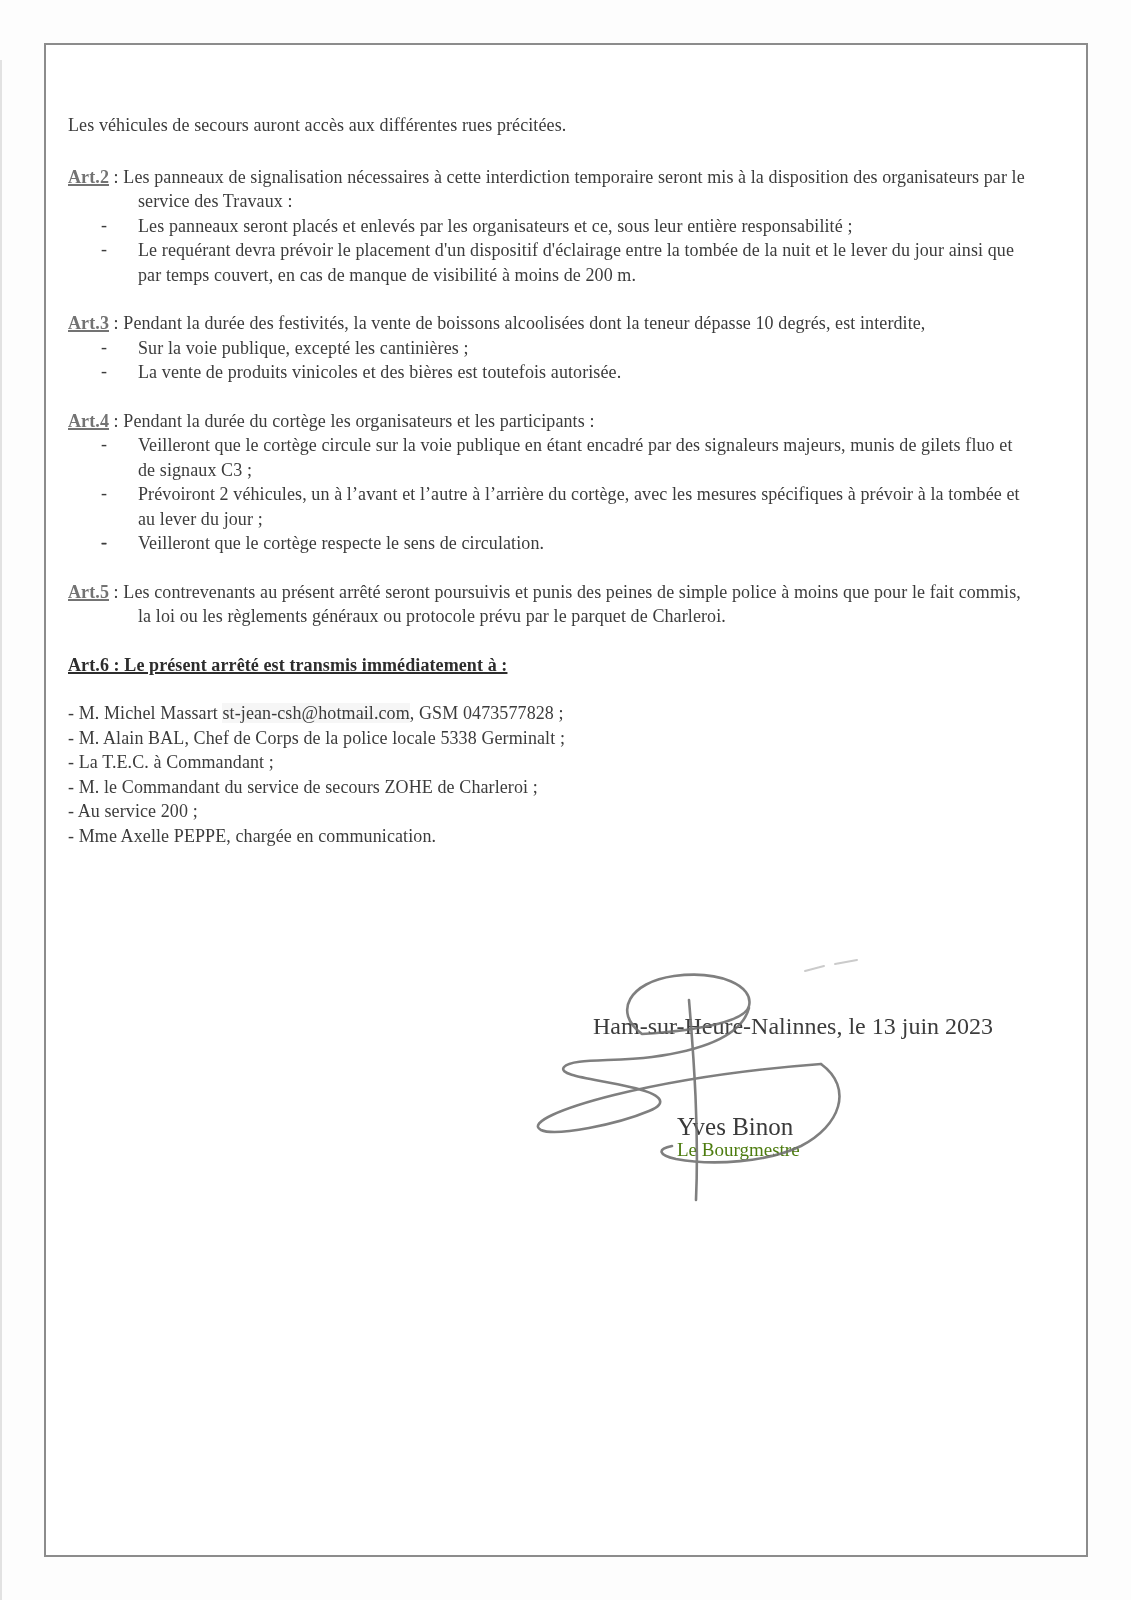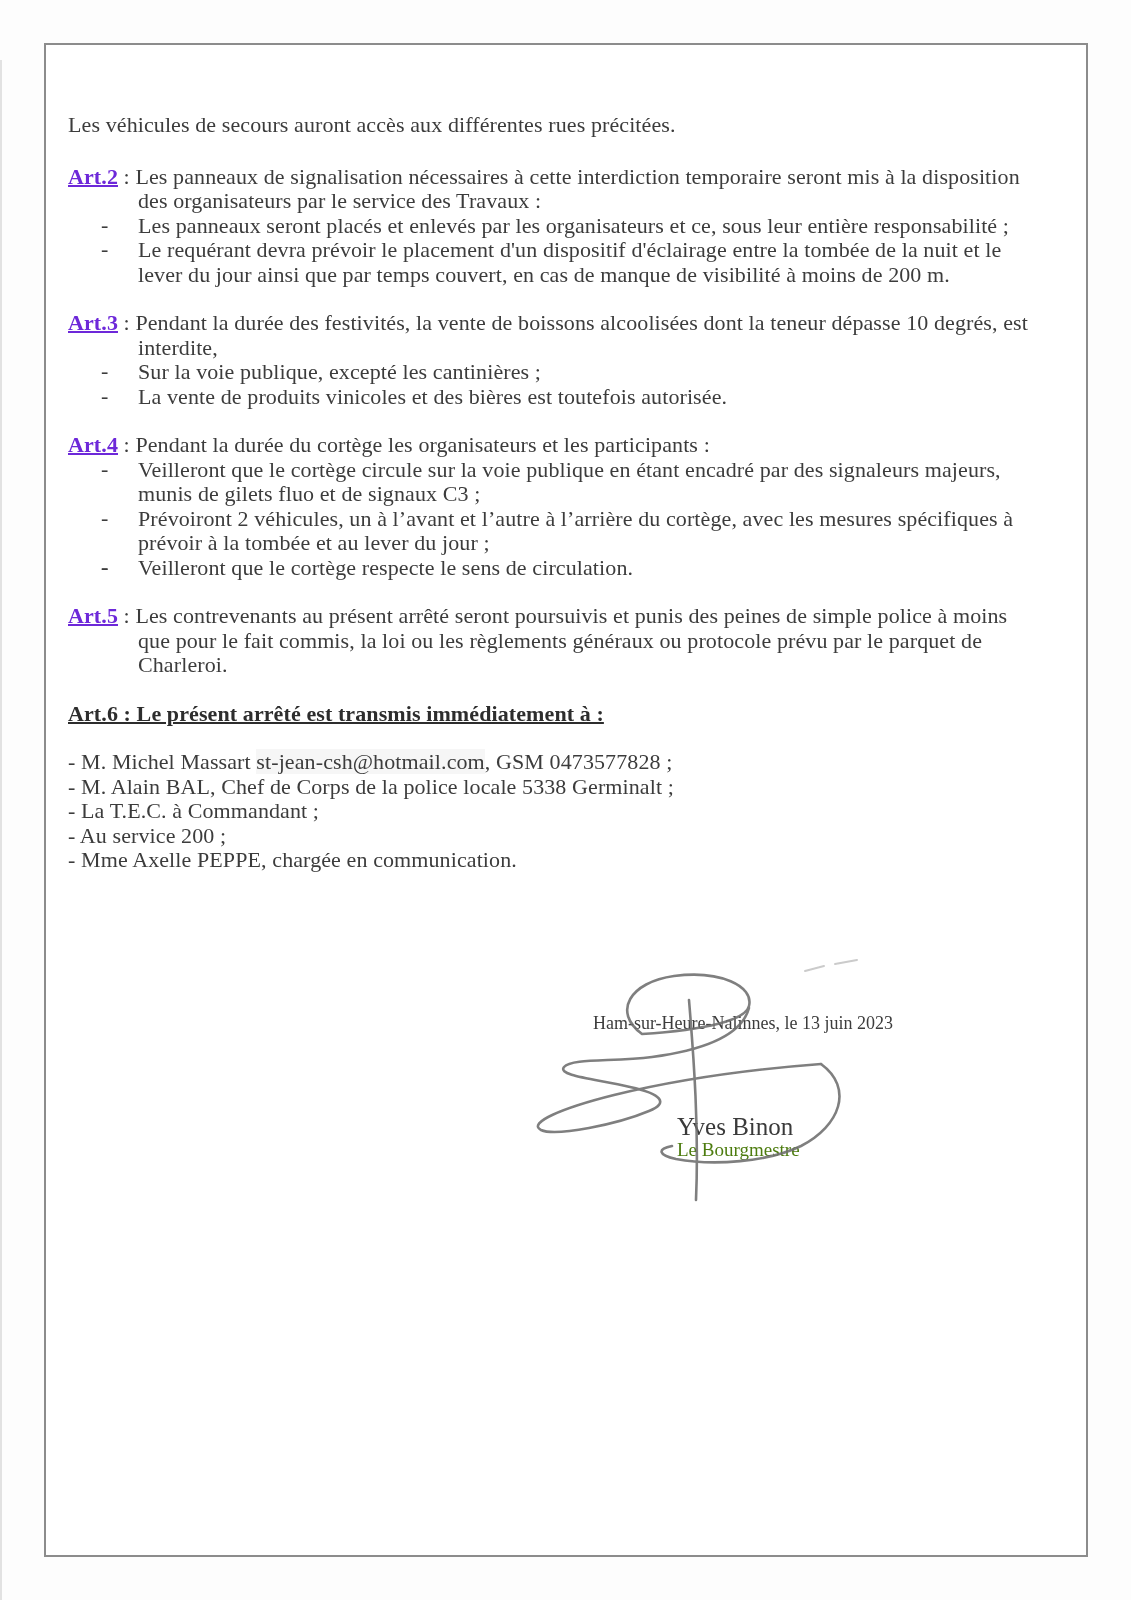--- a/index.html
+++ b/index.html
@@ -7,37 +7,37 @@
   #canvas {
     position:relative; width:1131px; height:1600px; background:#fdfdfd; overflow:hidden;
   }
   .scan-line { position:absolute; left:0; top:60px; width:2px; height:1540px; background:#e2e2e2; }
   .page-border {
     position:absolute; left:44px; top:43px; width:1044px; height:1514px;
     border:2px solid #8c8c8c; background:#ffffff;
   }
   .content {
     position:absolute; left:68px; top:113px; width:962px;
-    color:#3c3c3c; font-size:22px; line-height:24.5px;
+    color:#3c3c3c; font-size:18px; line-height:24.5px;
     letter-spacing:0.1px;
   }
   .intro { margin-bottom:27px; }
   .article { margin-bottom:24px; }
   .article-head { padding-left:70px; text-indent:-70px; }
-  .art-label { font-weight:bold; color:#6d28d9; text-decoration:underline; text-decoration-thickness:1.5px; }
+  .art-label { font-weight:bold; color:#737373; text-decoration:underline; text-decoration-thickness:1.5px; }
   .bullet { position:relative; padding-left:70px; }
   .bullet-dash { position:absolute; left:33px; top:-1px; }
   .art6-head {
     font-weight:bold; color:#2d2d2d; text-decoration:underline;
     text-decoration-thickness:1.6px; margin-bottom:19px;
   }
   .recip-block { margin-top:24px; }
   .recip-line { }
   .email { background:rgba(0,0,0,0.035); }
-  .sig-date { position:absolute; left:593px; top:1013px; font-size:18px; color:#3c3c3c;
+  .sig-date { position:absolute; left:593px; top:1013px; font-size:24px; color:#3c3c3c;
     font-family:"Liberation Serif","DejaVu Serif",serif; }
   .sig-name { position:absolute; left:677px; top:1113px; font-size:25px; color:#3a3a3a;
     font-family:"Liberation Serif","DejaVu Serif",serif; }
   .sig-title { position:absolute; left:677px; top:1139px; font-size:19px; color:#4d7c0f;
     font-family:"Liberation Serif","DejaVu Serif",serif; }
   .sig-svg { position:absolute; left:0; top:0; pointer-events:none; }
 </style>
 </head>
 <body>
 
@@ -72,20 +72,21 @@
     <div class="article">
       <div class="article-head"><span class="art-label">Art.5</span><span> : </span><span>Les contrevenants au présent arrêté seront poursuivis et punis des peines de simple police à moins que pour le fait commis, la loi ou les règlements généraux ou protocole prévu par le parquet de Charleroi.</span></div>
     </div>
 
     <div class="art6-head">Art.6 : Le présent arrêté est transmis immédiatement à :</div>
 
     <div class="recip-block">
       <div class="recip-line"><span>- M. Michel Massart </span><span class="email">st-jean-csh@hotmail.com</span><span>, GSM 0473577828 ;</span></div>
       <div class="recip-line">- M. Alain BAL, Chef de Corps de la police locale 5338 Germinalt ;</div>
       <div class="recip-line">-  La T.E.C. à Commandant ;</div>
+      <div class="recip-line">-  M. le Commandant du service de secours ZOHE de Charleroi ;</div>
       <div class="recip-line">-  Au service 200 ;</div>
       <div class="recip-line">-  Mme Axelle PEPPE, chargée en communication.</div>
     </div>
   </div>
 
   <div class="sig-date">Ham-sur-Heure-Nalinnes, le 13 juin 2023</div>
   <div class="sig-name">Yves Binon</div>
   <div class="sig-title">Le Bourgmestre</div>
 
   <svg class="sig-svg" width="1131" height="1600" viewBox="0 0 1131 1600">

